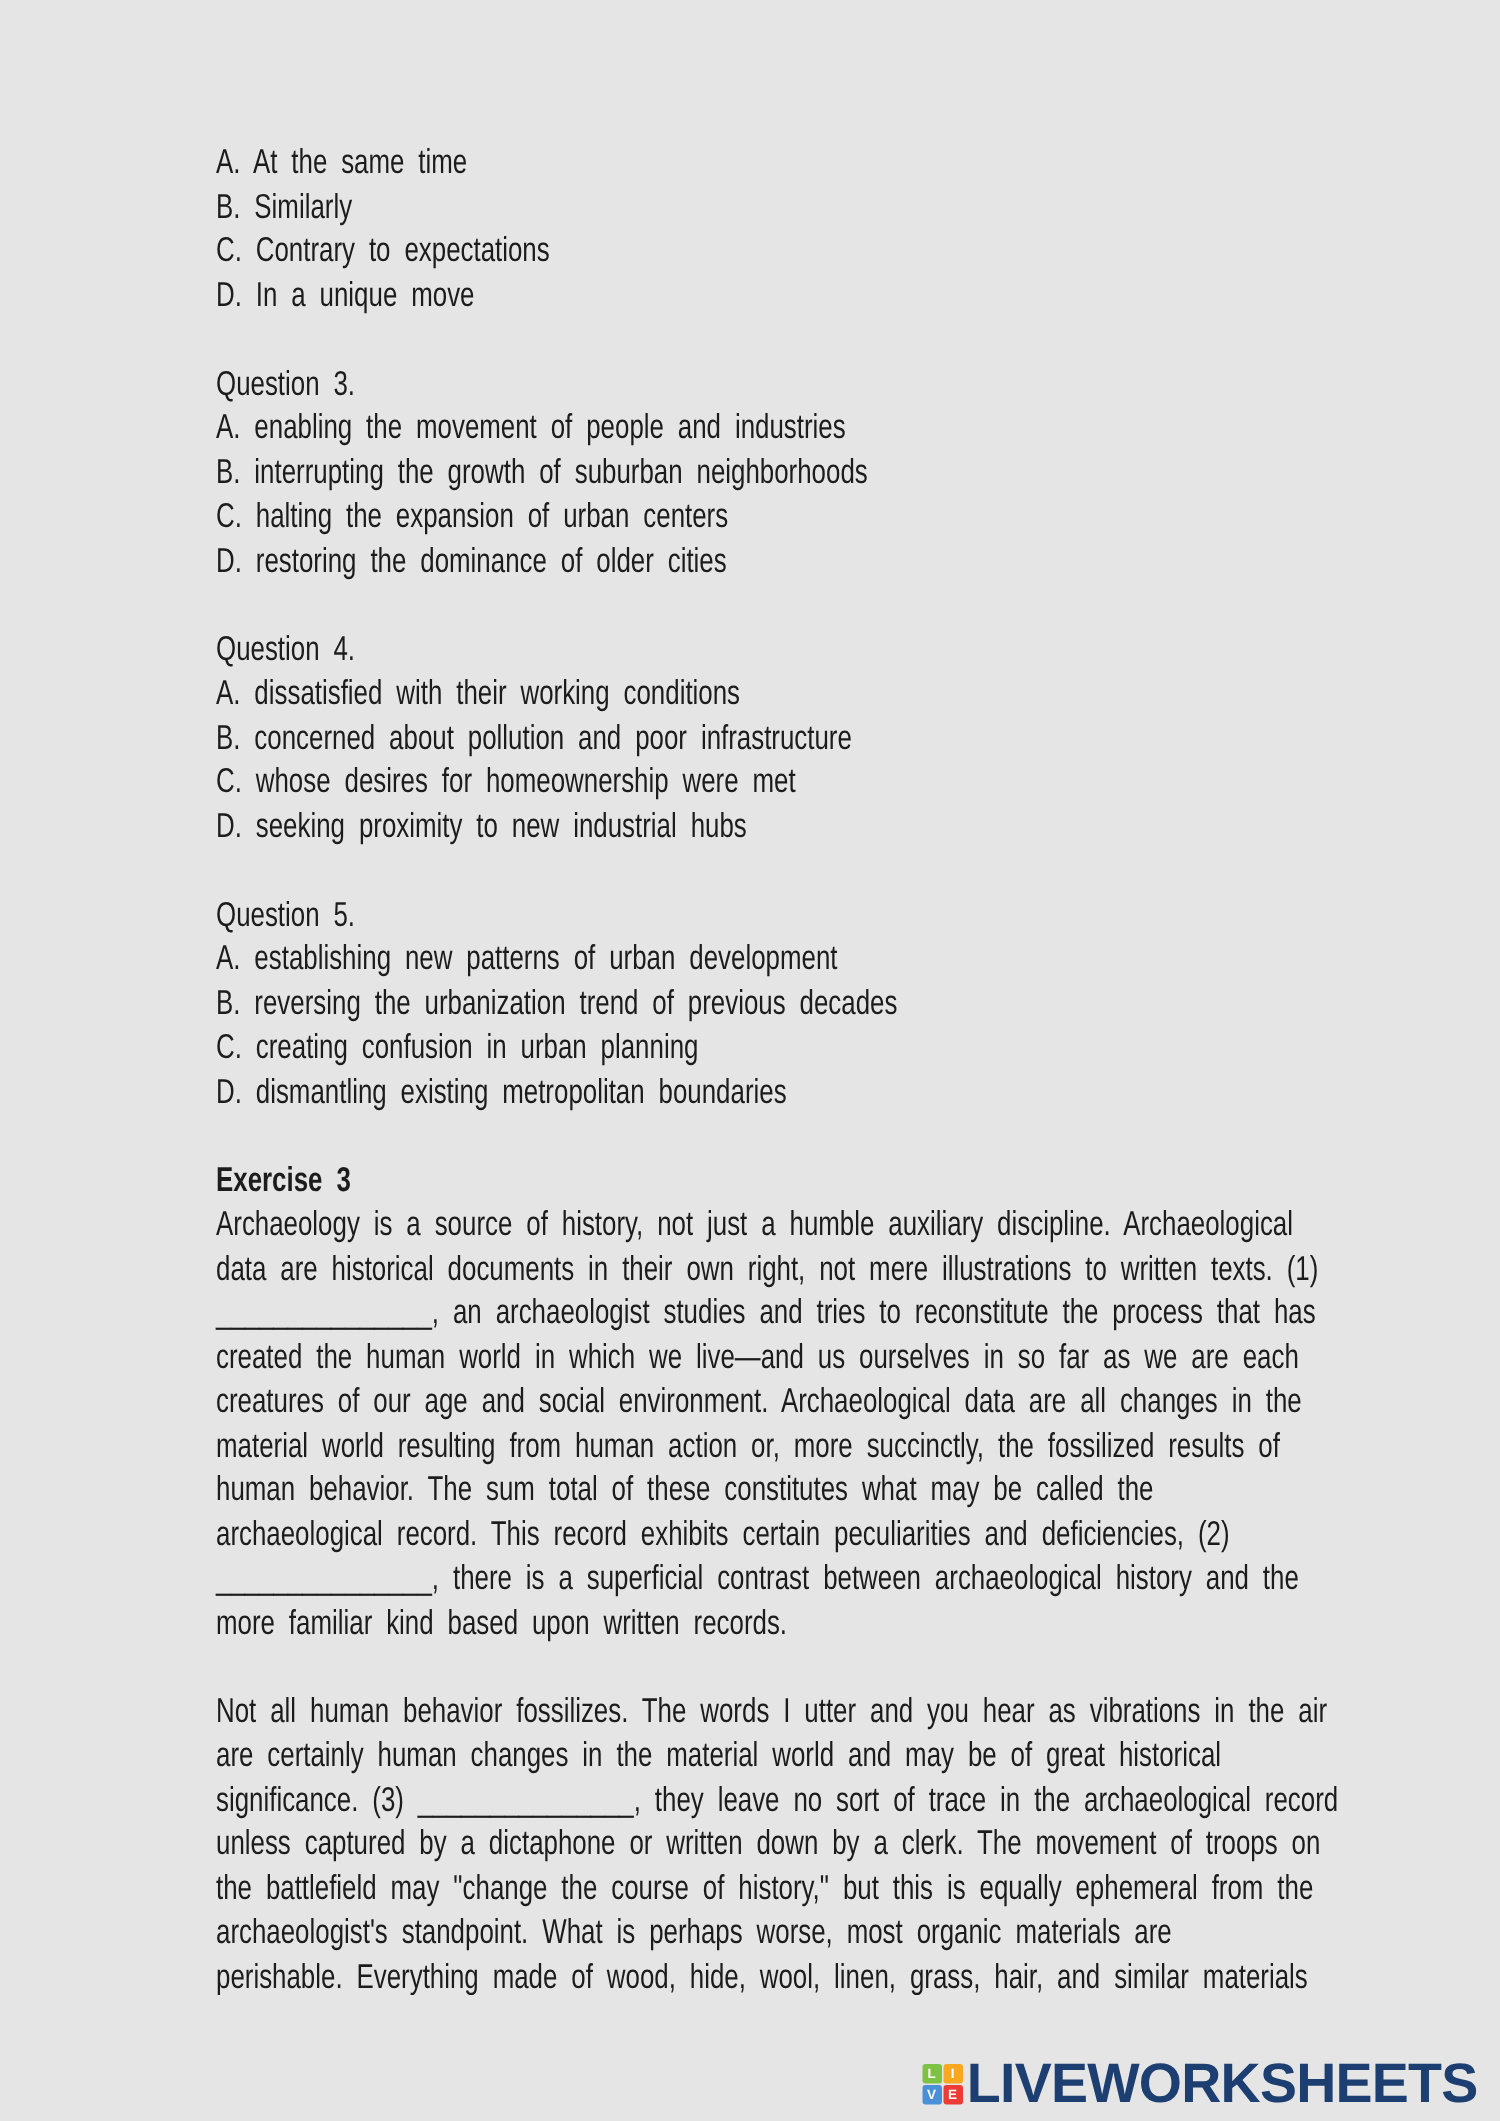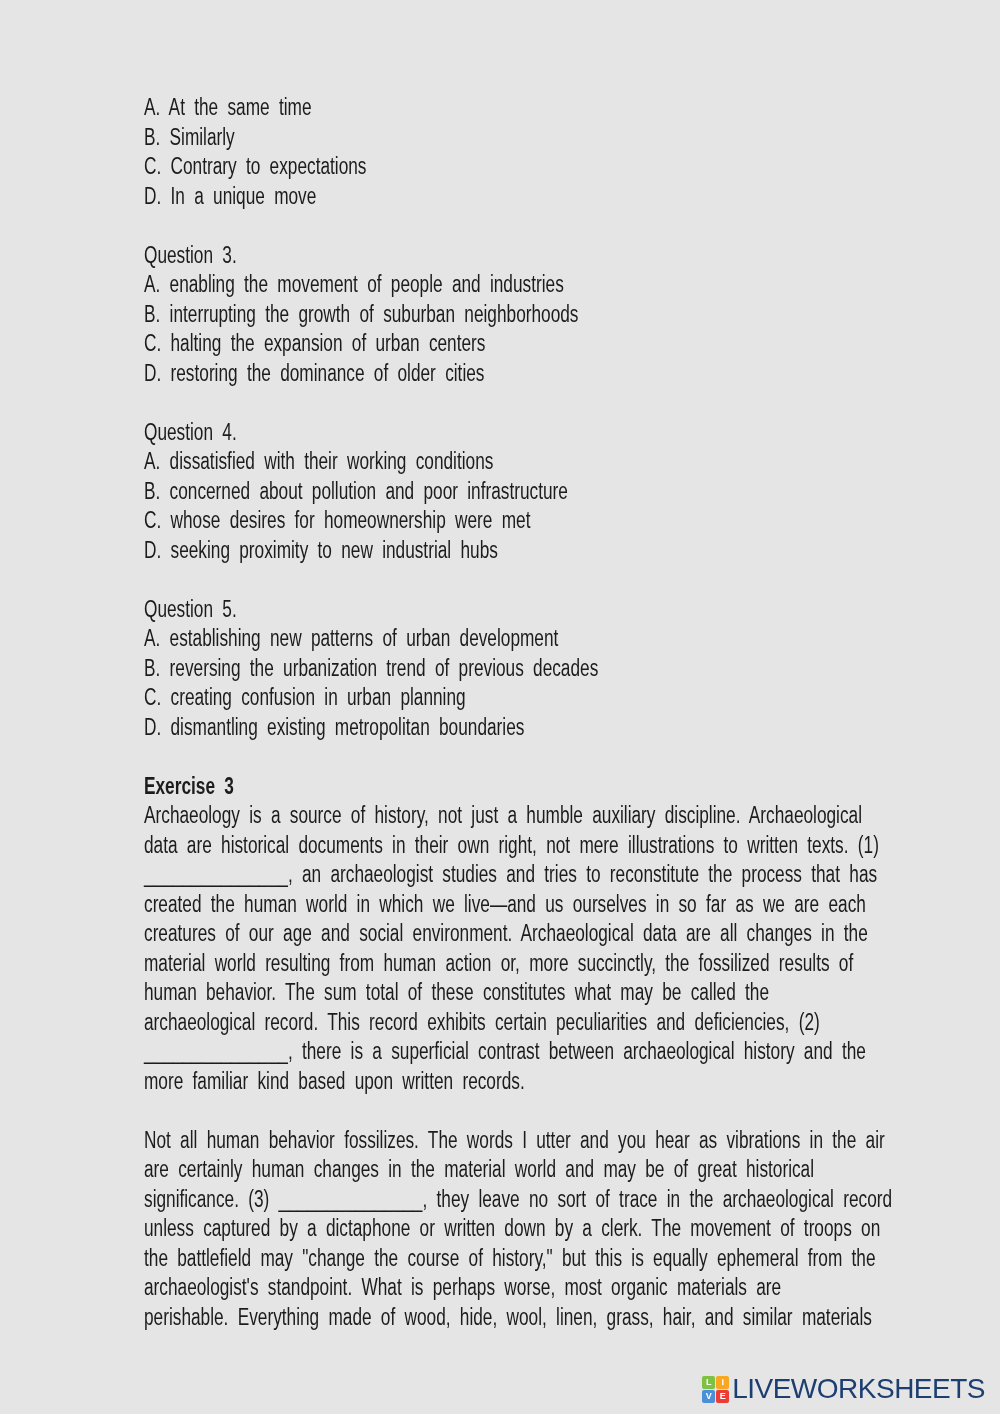--- a/index.html
+++ b/index.html
@@ -47,22 +47,22 @@
     border-radius: 2px;
     color: #ffffff;
     font-size: 9px;
     font-weight: bold;
     line-height: 13px;
     display: flex;
     align-items: center;
     justify-content: center;
   }
   .logo-wordmark {
-    font-size: 28px;
-    font-weight: 400;
+    font-size: 37px;
+    font-weight: 700;
     letter-spacing: -0.5px;
     line-height: 28px;
   }
 </style>
 </head>
 <body>
 
 <div class="page" style="background: #e5e5e5; color: rgb(28, 28, 28);">
   <div class="content">
 

